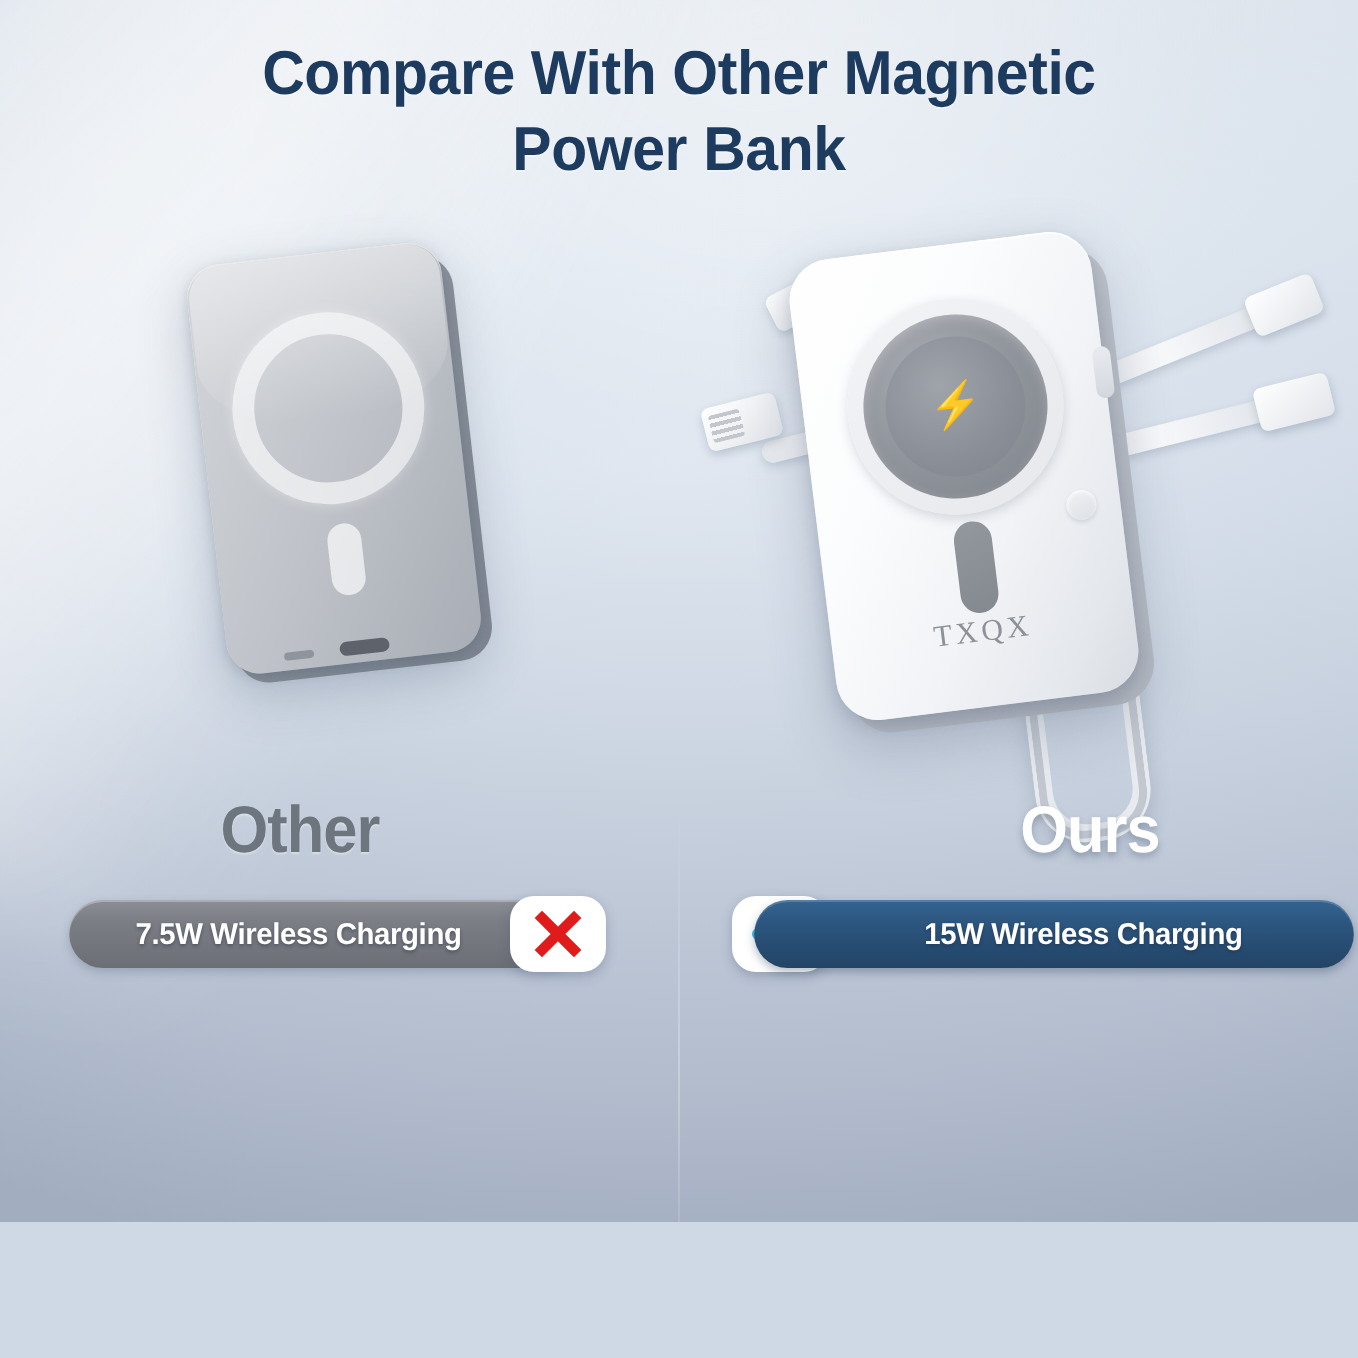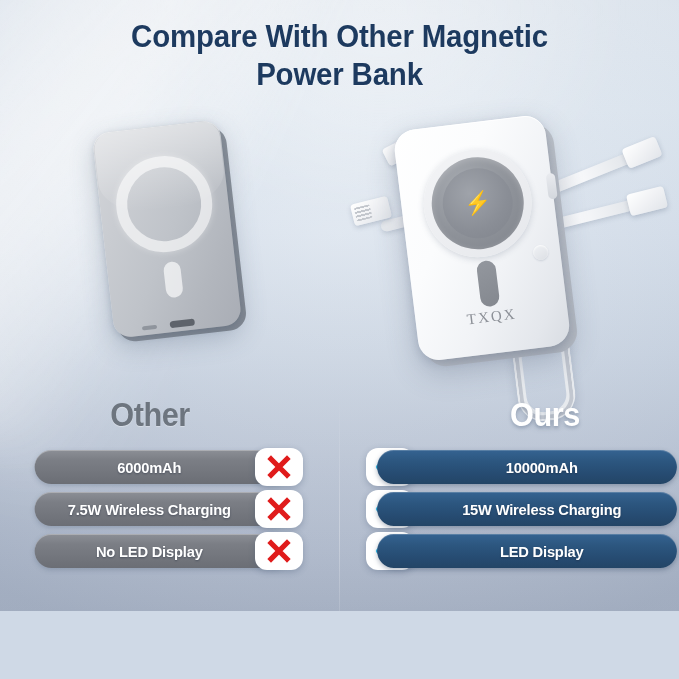--- a/index.html
+++ b/index.html
@@ -491,39 +491,20 @@
   </div>
 
   <div class="divider"></div>
 
   <div class="cols">
     <div class="col-head other">Other</div>
     <div class="col-head ours">Ours</div>
 
     <div class="rows">
 
-      <div class="row">
-        <div class="pill left">6000mAh</div>
-        <div class="badge x">
-          <span class="icon-x">
-            <svg width="28" height="28" viewBox="0 0 28 28">
-              <path d="M6 6 L22 22 M22 6 L6 22" stroke="#ffffff" stroke-width="8" stroke-linecap="square"></path>
-              <path d="M6 6 L22 22 M22 6 L6 22" stroke="#e01b1b" stroke-width="5.2" stroke-linecap="square"></path>
-            </svg>
-          </span>
-        </div>
-        <div class="badge ck">
-          <span class="icon-ck">
-            <svg width="30" height="28" viewBox="0 0 30 28">
-              <path d="M4 14 L11 21 L26 4" stroke="#35bde8" stroke-width="6" fill="none" stroke-linecap="round" stroke-linejoin="round"></path>
-            </svg>
-          </span>
-        </div>
-        <div class="pill right">10000mAh</div>
-      </div>
 
       <div class="row">
         <div class="pill left">7.5W Wireless Charging</div>
         <div class="badge x">
           <span class="icon-x">
             <svg width="28" height="28" viewBox="0 0 28 28">
               <path d="M6 6 L22 22 M22 6 L6 22" stroke="#ffffff" stroke-width="8" stroke-linecap="square"></path>
               <path d="M6 6 L22 22 M22 6 L6 22" stroke="#e01b1b" stroke-width="5.2" stroke-linecap="square"></path>
             </svg>
           </span>
@@ -531,37 +512,18 @@
         <div class="badge ck">
           <span class="icon-ck">
             <svg width="30" height="28" viewBox="0 0 30 28">
               <path d="M4 14 L11 21 L26 4" stroke="#35bde8" stroke-width="6" fill="none" stroke-linecap="round" stroke-linejoin="round"></path>
             </svg>
           </span>
         </div>
         <div class="pill right">15W Wireless Charging</div>
       </div>
 
-      <div class="row">
-        <div class="pill left">No LED Display</div>
-        <div class="badge x">
-          <span class="icon-x">
-            <svg width="28" height="28" viewBox="0 0 28 28">
-              <path d="M6 6 L22 22 M22 6 L6 22" stroke="#ffffff" stroke-width="8" stroke-linecap="square"></path>
-              <path d="M6 6 L22 22 M22 6 L6 22" stroke="#e01b1b" stroke-width="5.2" stroke-linecap="square"></path>
-            </svg>
-          </span>
-        </div>
-        <div class="badge ck">
-          <span class="icon-ck">
-            <svg width="30" height="28" viewBox="0 0 30 28">
-              <path d="M4 14 L11 21 L26 4" stroke="#35bde8" stroke-width="6" fill="none" stroke-linecap="round" stroke-linejoin="round"></path>
-            </svg>
-          </span>
-        </div>
-        <div class="pill right">LED Display</div>
-      </div>
 
 
 
     </div>
   </div>
 </div>
 
 </body></html>

